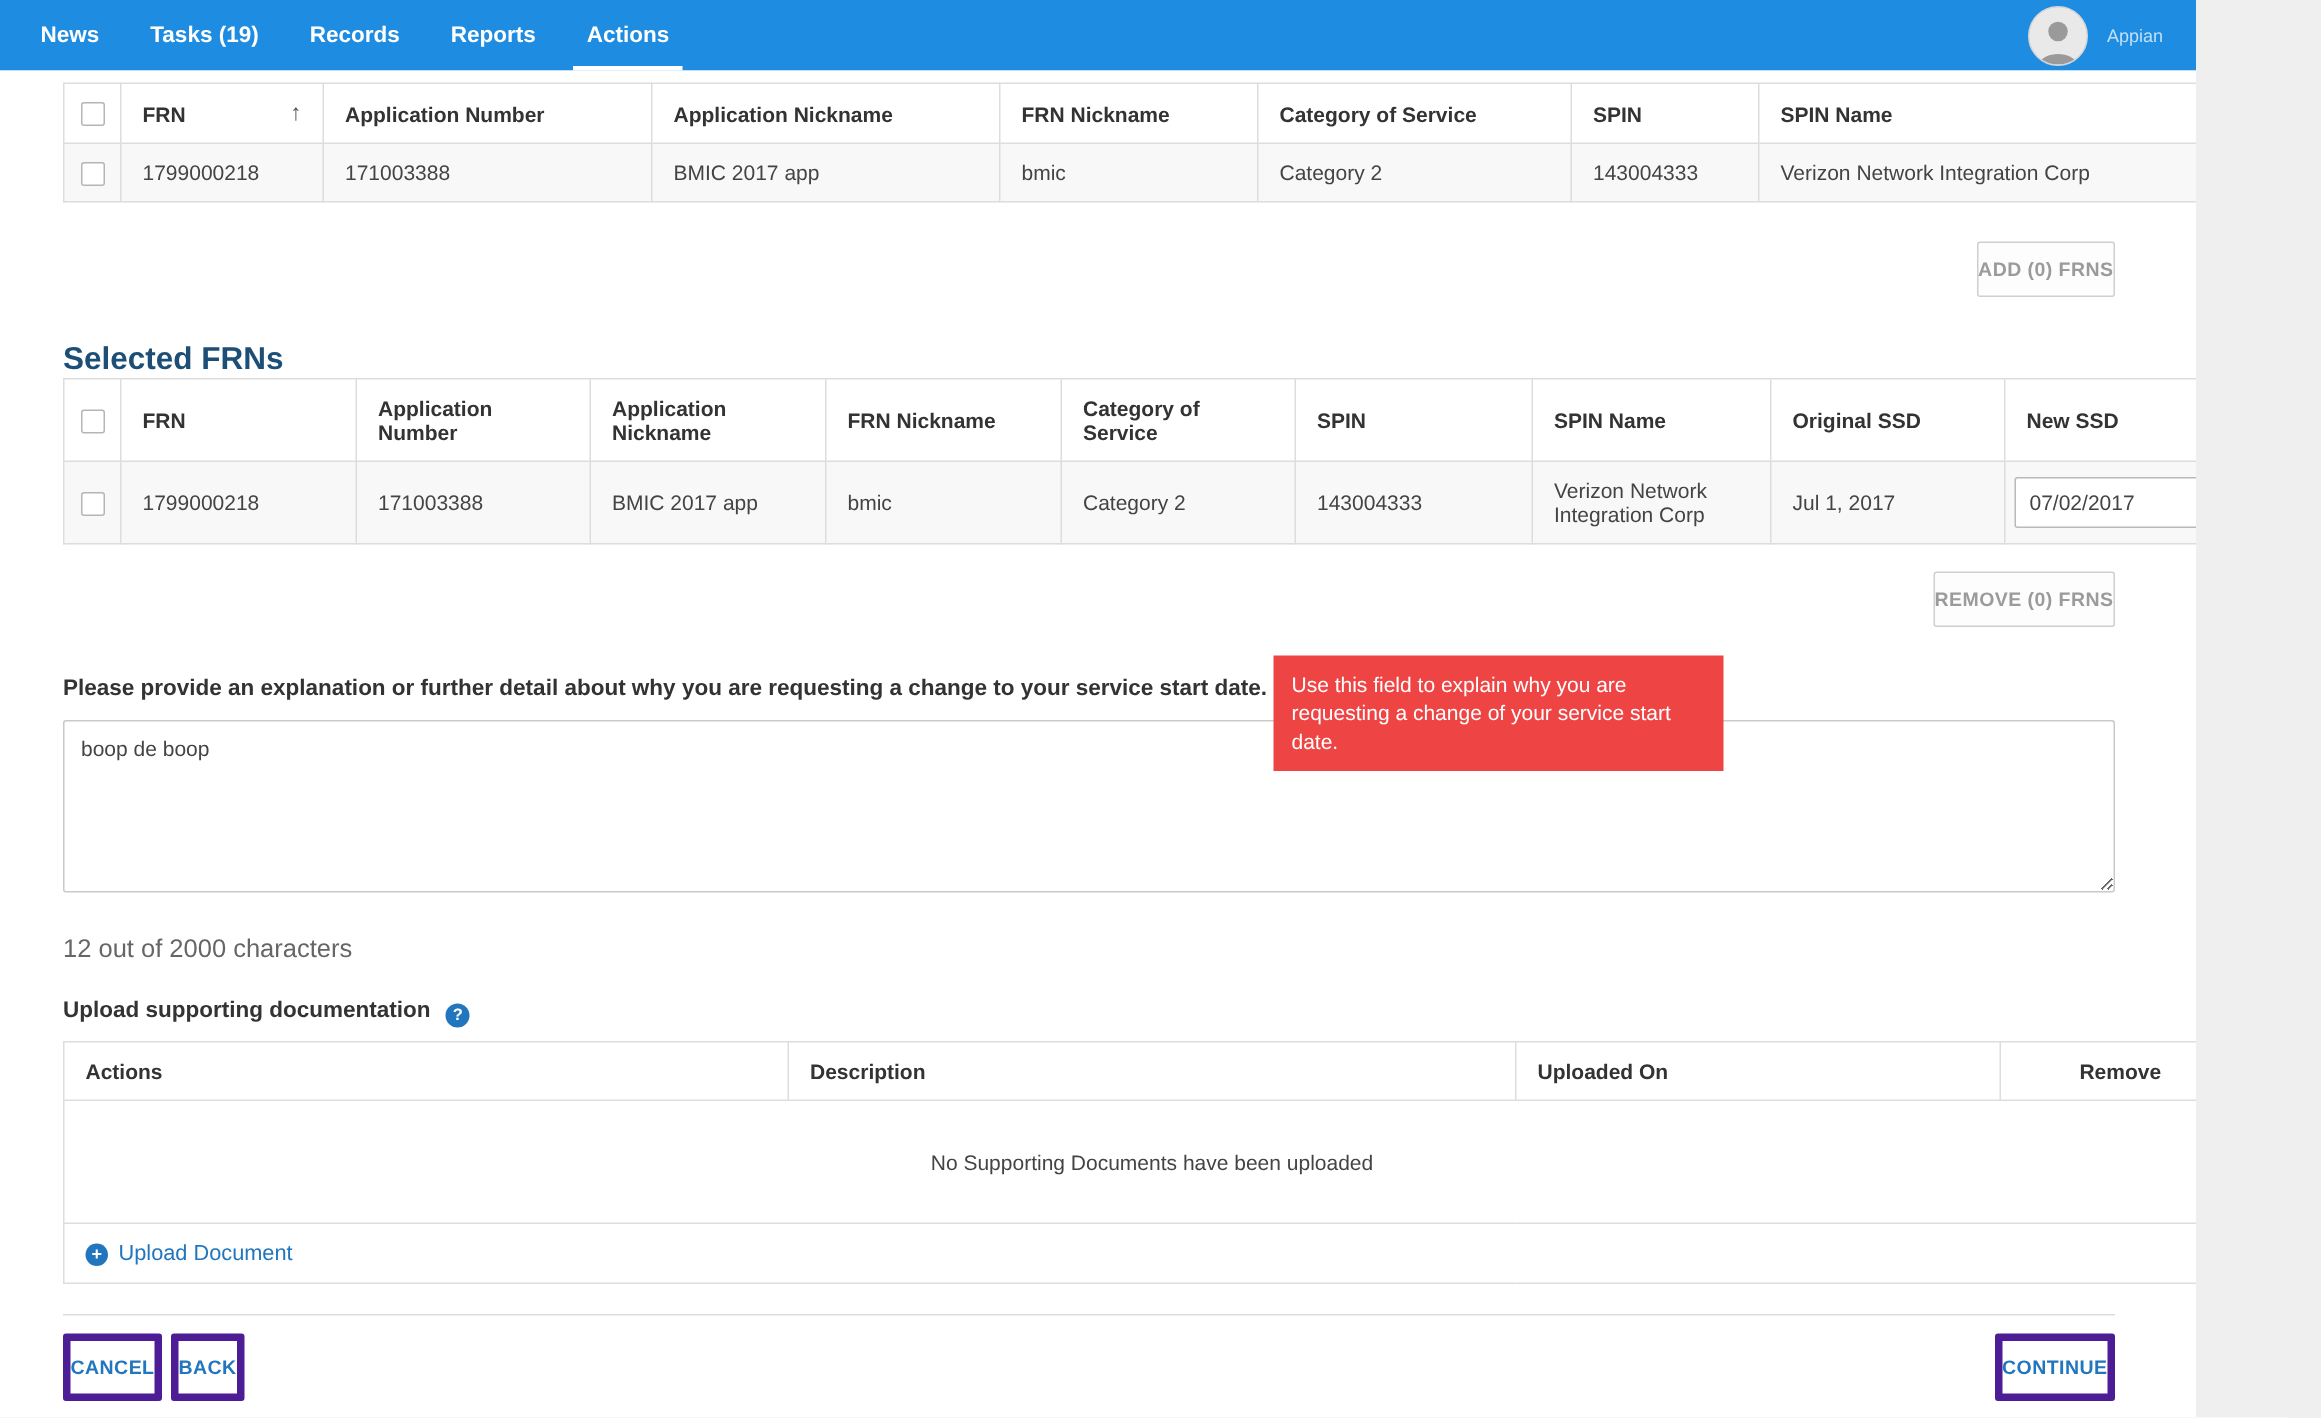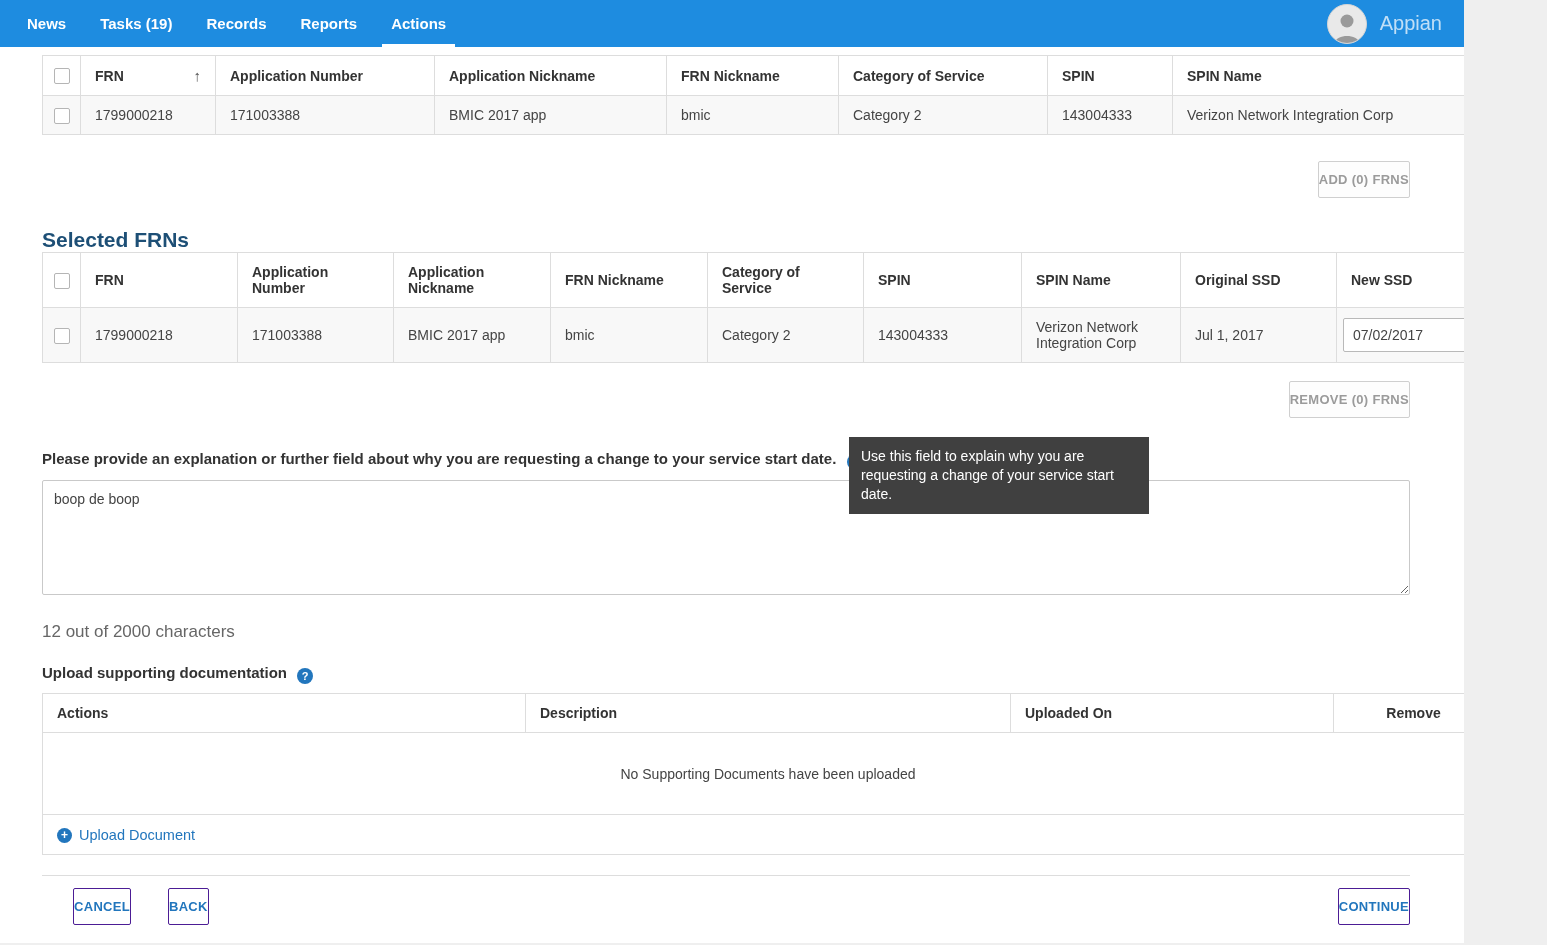--- a/index.html
+++ b/index.html
@@ -21,21 +21,21 @@
     display:flex; align-items:center; position:relative; cursor:pointer; white-space:nowrap;
   }
   .nav-item.active::after {
     content:""; position:absolute; left:8px; right:8px; bottom:0; height:3px; background:#fff;
   }
   .nav-right { margin-left:auto; display:flex; align-items:center; padding-right:22px; }
   .avatar {
     width:40px; height:40px; border-radius:50%; background:#e9e9e9; overflow:hidden;
     display:flex; align-items:flex-end; justify-content:center; border:1px solid #d5d5d5;
   }
-  .brand { color:rgba(255,255,255,0.72); font-size:20px; margin-left:13px; font-weight:400; }
+  .brand { color:rgba(255,255,255,0.72); font-size:12px; margin-left:13px; font-weight:400; }
 
   
   .content {
     position:relative; background:#fff; min-height:848px;
     padding:8px 54px 0 42px;
   }
 
   table.grid { border-collapse:collapse; width:100%; table-layout:fixed; }
   table.grid th, table.grid td {
     border:1px solid #ddd; padding:11px 14px; font-size:14px; text-align:left;
@@ -52,41 +52,41 @@
   .th-flex { display:flex; align-items:center; justify-content:space-between; }
   .sort-icon { color:#555; font-size:15px; font-weight:400; margin-left:6px; }
 
   .btn-row { display:flex; justify-content:flex-end; margin-top:26px; }
   .btn {
     display:inline-block; font-size:13px; font-weight:700; letter-spacing:0.3px;
     padding:10px 0; border-radius:2px; cursor:pointer; background:#fff; text-transform:uppercase;
     font-family:inherit;
   }
   .btn.disabled { color:#9b9b9b; border:1px solid #cfcfcf; background:#fdfdfd; }
-  .btn.outline-blue { color:#2276bd; border:1px solid #4c1d95;margin-left:31px; }
+  .btn.outline-blue { color:#2276bd; border:5px solid #4c1d95; }
 
   .section-title { color:#1d4f76; font-size:21px; font-weight:700; margin-top:30px; }
 
   .selected-table { margin-top:0; }
   .selected-table th { padding:10px 14px; }
   .ssd-input-cell { padding:6px !important; }
   .ssd-input {
     width:100%; height:34px; border:1px solid #b9b9b9; border-radius:2px;
     font-size:14px; color:#444; padding:6px 9px; font-family:inherit;
   }
 
   .field-label { font-size:15px; font-weight:700; color:#333; margin-top:32px; display:block; }
   .help-icon {
     display:inline-flex; width:16px; height:16px; border-radius:50%; background:#2276bd;
     color:#fff; font-size:11px; font-weight:700; align-items:center; justify-content:center;
     margin-left:6px; vertical-align:-2px; cursor:pointer;
   }
 
   .tooltip {
-    position:absolute; left:849px; top:390px; width:300px; background:#404040; color:#fff;
+    position:absolute; left:849px; top:390px; width:300px; background:#ef4444; color:#fff;
     font-size:14px; line-height:1.35; padding:10px 12px; z-index:20;
   }
 
   .explanation-textarea {
     width:100%; height:115px; border:1px solid #c9c9c9; border-radius:2px; margin-top:10px;
     font-size:14px; color:#444; padding:10px 11px; resize:both; font-family:inherit;
   }
   .char-count { font-size:17px; color:#666; margin-top:23px; }
 
   .upload-label { font-size:15px; font-weight:700; margin-top:22px; }
@@ -231,21 +231,21 @@
         </tr>
       </tbody>
     </table>
 
     <div class="btn-row" style="margin-top:18px;">
       <button class="btn disabled">REMOVE (0) FRNS</button>
     </div>
 
     
     <label class="field-label">
-      <span>Please provide an explanation or further field about why you are requesting a change to your service start date.</span>
+      <span>Please provide an explanation or further detail about why you are requesting a change to your service start date.</span>
       <span class="help-icon">?</span>
     </label>
 
     <div class="tooltip">Use this field to explain why you are requesting a change of your service start date.</div>
 
     <textarea class="explanation-textarea" style="">boop de boop</textarea>
     <div class="char-count">12 out of 2000 characters</div>
 
     
     <div class="upload-label">

